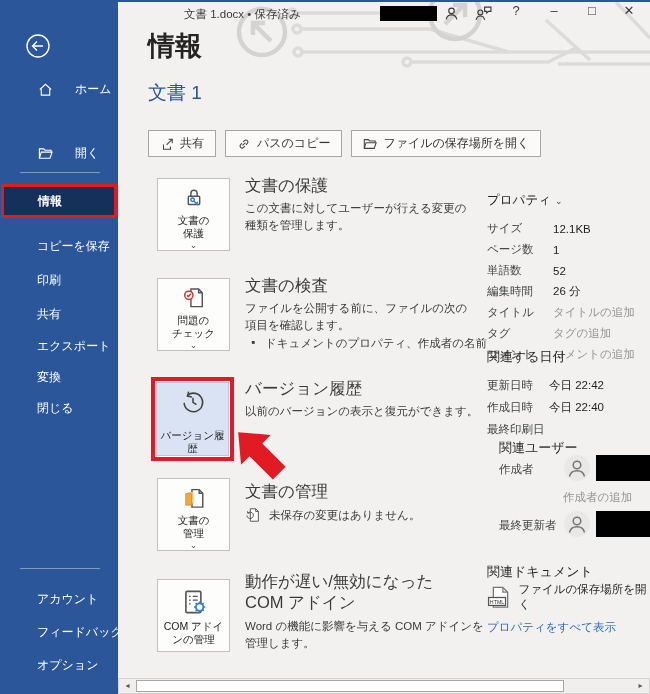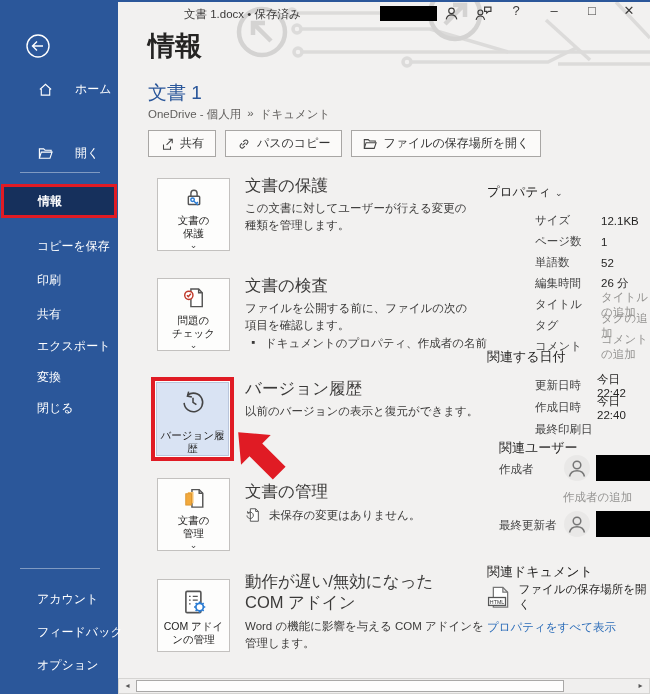--- a/index.html
+++ b/index.html
@@ -53,24 +53,24 @@
   .red-box .tile-in { width:73px; height:74px; background:#d9e3f3; border:1px solid #b9c6dc; display:flex; flex-direction:column;
              align-items:center; padding-top:7px; cursor:pointer; }
   .red-box .t-lbl { font-size:10.5px; line-height:1.25; text-align:center; white-space:pre-line; color:#252423; margin-top:14px; }
   .red-arrow { position:absolute; left:104px; top:412px; z-index:4; }
 
   
   .panel { position:absolute; left:369px; top:180px; width:163px; z-index:2; }
   .p-head { font-size:12.5px; color:#252423; }
   .p-sec-head { font-size:13px; color:#252423; }
   .p-row { display:flex; height:21px; align-items:center; font-size:11.5px; }
-  .p-row .pl { flex:0 0 66px; color:#444;margin-left:48px; }
+  .p-row .pl { flex:0 0 66px; color:#444; }
   .p-row .pv { color:#252423; }
   .p-row .ph { color:#949391; }
-  .props { position:absolute; top:4px; left:0; width:163px; }
+  .props { position:absolute; top:12px; left:0; width:163px; }
   .props .rows { margin-top:9px; }
   .dates { position:absolute; top:167px; left:0; width:163px; }
   .dates .rows { margin-top:8px; }
   .dates .p-row { height:22px; }
   .dates .pl { flex:0 0 62px; }
   .people { position:absolute; top:258px; left:12px; width:163px; }
   .people .pl2 { position:absolute; left:0; font-size:11.5px; color:#444; }
   .avatar { position:absolute; left:64px; width:28px; height:28px; }
   .name-redact { position:absolute; left:97px; width:66px; height:26px; background:#000; }
   .add-link { position:absolute; left:64px; font-size:11.5px; color:#949391; cursor:pointer; }
@@ -191,25 +191,20 @@
         <path d="M10 2h6v4h-2.2L12 7.6V6h-2z" fill="none" stroke="#3b3a39" stroke-width="1.1"></path>
       </svg>
     </div>
     <div class="tb-glyph" style="left:388px">?</div>
     <div class="tb-glyph" style="left:426px">–</div>
     <div class="tb-glyph" style="left:464px">□</div>
     <div class="tb-glyph" style="left:501px">✕</div>
 
     <h1 class="page-title">情報</h1>
     <div class="doc-title">文書 1</div>
-    <div class="breadcrumb">
-      <span>OneDrive - 個人用</span>
-      <span>»</span>
-      <span>ドキュメント</span>
-    </div>
 
     <div class="actions">
       <button class="act-btn">
         <svg width="14" height="14" viewBox="0 0 16 16">
           <path d="M4 8.5V14h8v-3.2" fill="none" stroke="#444" stroke-width="1.2"></path>
           <path d="M9.8 2.5H14V7M14 2.5L7.5 9" fill="none" stroke="#444" stroke-width="1.2"></path>
         </svg>
         <span>共有</span>
       </button>
       <button class="act-btn">

